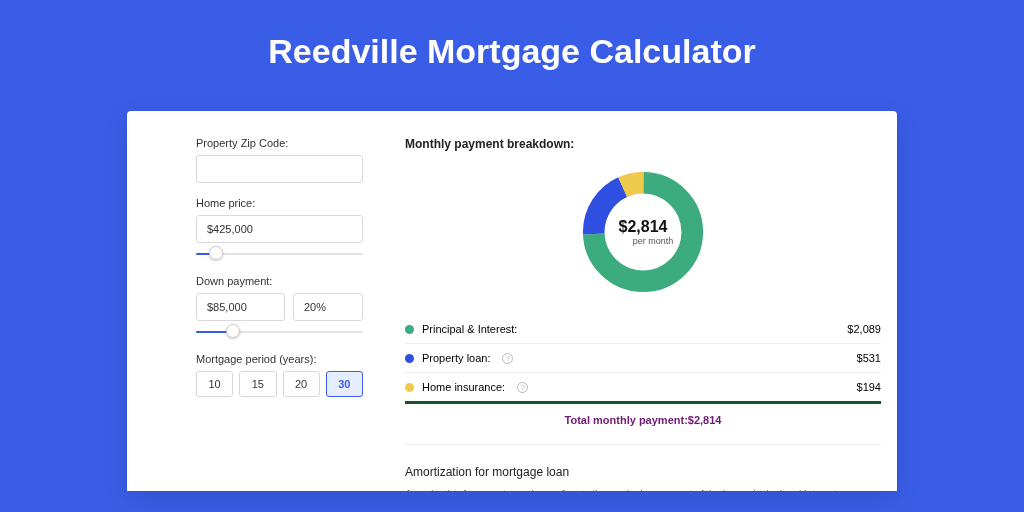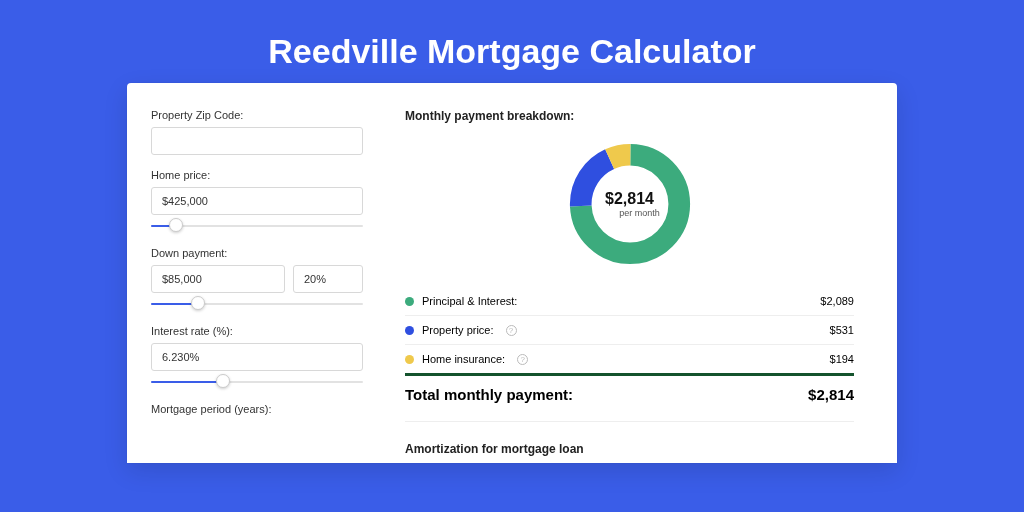--- a/index.html
+++ b/index.html
@@ -9,47 +9,47 @@
     width: 1024px;
     height: 512px;
     overflow: hidden;
     position: relative;
   }
   .page-title {
     color: #ffffff;
     font-size: 34px;
     font-weight: 700;
     text-align: center;
-    padding: 32px 0 12px 0;
+    padding: 32px 0 40px 0;
   }
   .panel {
     background: #ffffff;
     border-radius: 4px 4px 0 0;
     margin: 0 auto;
     width: 770px;
     height: 380px;
     box-shadow: 0 8px 24px rgba(0,0,0,0.12), 0 0 0 1px rgba(0,0,0,0.02);
     display: flex;
     position: relative;
     overflow: hidden;
   }
   .left {
     width: 260px;
     padding: 26px 24px 0 24px;
   }
   .right {
     flex: 1;
-    padding: 26px 43px 0 18px;
+    padding: 26px 16px 0 18px;
   }
   .field-label {
     font-size: 11px;
     color: #333;
     margin-bottom: 6px;
   }
-  .field-block { margin-bottom: 14px; position: relative; }
+  .field-block { margin-bottom: 14px; position: relative; margin-left: 45px; }
   .text-input {
     width: 100%;
     height: 28px;
     border: 1px solid #d8d8d8;
     border-radius: 3px;
     font-size: 11px;
     color: #333;
     padding: 0 10px;
     background: #fff;
   }
@@ -116,26 +116,26 @@
   .break-row:last-of-type { border-bottom: 3px solid #14532d; }
   .break-left { display: flex; align-items: center; gap: 8px; }
   .dot { width: 9px; height: 9px; border-radius: 50%; background: #ccc; }
   .help {
     width: 11px; height: 11px; border-radius: 50%;
     border: 1px solid #bbb; color: #bbb;
     font-size: 8px; line-height: 9px; text-align: center;
     display: inline-block; margin-left: 4px;
   }
   .total-row {
-    display: flex; justify-content: space-between;
-    font-size: 15px; font-weight: 700; color: #000000;
+    display: flex; justify-content: center;
+    font-size: 11px; font-weight: 700; color: #701a75;
     padding: 10px 0 14px 0;
   }
   .amort-heading {
-    font-size: 12px; font-weight: 700; color: #222;
+    font-size: 12px; font-weight: 400; color: #222;
     padding-top: 10px; margin-bottom: 8px;
     border-top: 0;
   }
   .amort-text {
     font-size: 10px; color: #555; line-height: 1.5;
   }
   hr.sep { border: none; border-top: 1px solid #eee; margin: 4px 0 10px 0; }
 </style>
 </head>
 <body>
@@ -167,32 +167,29 @@
         <input class="text-input" style="flex: 1 1 0%;" value="$85,000">
         <input class="text-input narrow" value="20%" style="">
       </div>
       <div class="slider-wrap">
         <div class="slider-track"></div>
         <div class="slider-fill" style="width:22%"></div>
         <div class="slider-thumb" style="left:22%"></div>
       </div>
     </div>
 
-    <div class="field-block">
-      <div class="field-label">Interest rate (%):</div>
-      <input class="text-input" value="6.230%" style="">
-      <div class="slider-wrap">
-        <div class="slider-track"></div>
-        <div class="slider-fill" style="width:34%"></div>
-        <div class="slider-thumb" style="left:34%"></div>
-      </div>
-    </div>
 
     <div class="field-block">
       <div class="field-label">Mortgage period (years):</div>
+      <div class="btn-row" id="period-row">
+          <div class="period-btn">10</div>
+          <div class="period-btn">15</div>
+          <div class="period-btn">20</div>
+          <div class="period-btn selected">30</div>
+        </div>
     </div>
 
   </div>
 
   <div class="right">
     <div class="section-heading">Monthly payment breakdown:</div>
 
     <div class="donut-area">
       <div class="donut">
         <svg viewBox="0 0 42 42" id="donut-svg">
@@ -211,21 +208,21 @@
         <div class="break-row">
           <div class="break-left">
             <span class="dot" style="background: rgb(60, 171, 125);"></span>
             <span>Principal &amp; Interest:</span>
           </div>
           <span>$2,089</span>
         </div>
         <div class="break-row">
           <div class="break-left">
             <span class="dot" style="background: rgb(47, 79, 224);"></span>
-            <span>Property price:</span>
+            <span>Property loan:</span>
             <span class="help">?</span>
           </div>
           <span>$531</span>
         </div>
         <div class="break-row">
           <div class="break-left">
             <span class="dot" style="background: rgb(239, 201, 76);"></span>
             <span>Home insurance:</span>
             <span class="help">?</span>
           </div>

